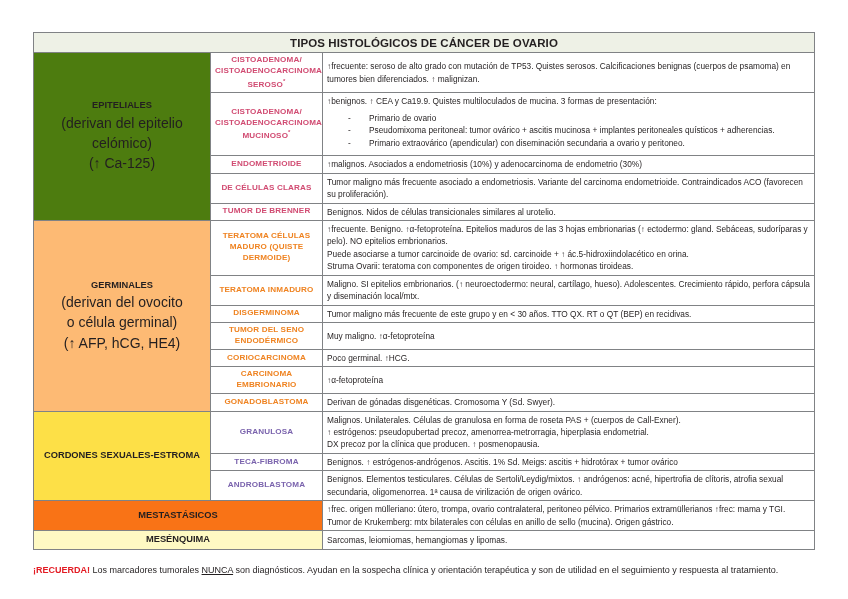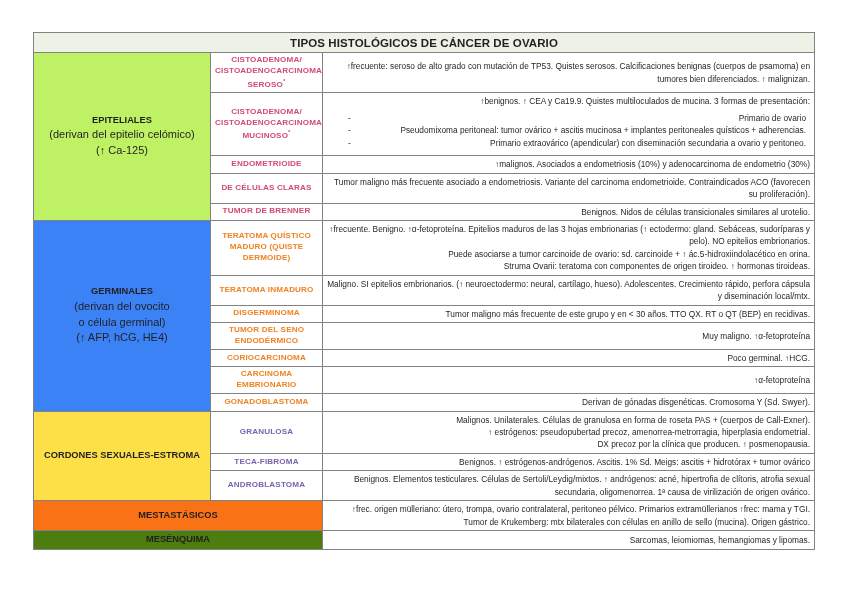--- a/index.html
+++ b/index.html
@@ -44,45 +44,45 @@
   }
   .group-cell {
     text-align: center;
     font-weight: bold;
     font-size: 9.3px;
     line-height: 1.45;
     padding: 4px 6px;
   }
   .group-cell .sub {
     font-weight: normal;
-    font-size: 11px;
+    font-size: 14px;
     display: block;
   }
-  .group-epiteliales { background: #bef264; }
-  .group-germinales  { background: #3b82f6; }
+  .group-epiteliales { background: #4d7c0f; }
+  .group-germinales  { background: #fdba74; }
   .group-cordones    { background: #fde047; }
   .group-mest        { background: #f97316; }
-  .group-mesen       { background: #4d7c0f; }
+  .group-mesen       { background: #fef9c3; }
 
   .subtype-cell {
     text-align: center;
     font-weight: bold;
     font-size: 8.1px;
     line-height: 1.35;
     letter-spacing: 0.15px;
     padding: 3px 3px;
   }
   .c-pink   { color: #d14b72; }
   .c-orange { color: #ef8321; }
   .c-purple { color: #7a63ad; text-align: center; }
 
   .desc-cell {
     font-size: 8.3px;
     line-height: 1.5;
-    text-align: right;
+    text-align: left;
     padding: 2px 5px 2px 6px;
   }
   .desc-cell p { margin: 0; }
   ul.dashlist {
     margin: 4px;
     padding: 0;
     list-style: none;
   }
   ul.dashlist li {
     position: relative;
@@ -173,21 +173,21 @@
         </td>
       </tr>
 
       <tr>
         <td class="group-cell group-germinales" rowspan="7">
           <span>GERMINALES</span>
           <span class="sub">(derivan del ovocito</span>
           <span class="sub">o célula germinal)</span>
           <span class="sub">(↑ AFP, hCG, HE4)</span>
         </td>
-        <td class="subtype-cell c-orange">TERATOMA QUÍSTICO MADURO (QUISTE DERMOIDE)</td>
+        <td class="subtype-cell c-orange">TERATOMA CÉLULAS MADURO (QUISTE DERMOIDE)</td>
         <td class="desc-cell">
           <p>↑frecuente. Benigno. ↑α-fetoproteína. Epitelios maduros de las 3 hojas embrionarias (↑ ectodermo: gland. Sebáceas, sudoríparas y pelo). NO epitelios embrionarios.</p>
           <p>Puede asociarse a tumor carcinoide de ovario: sd. carcinoide + ↑ ác.5-hidroxiindolacético en orina.</p>
           <p>Struma Ovarii:  teratoma con componentes de origen tiroideo. ↑ hormonas tiroideas.</p>
         </td>
       </tr>
 
       <tr>
         <td class="subtype-cell c-orange">TERATOMA INMADURO</td>
         <td class="desc-cell">
@@ -265,14 +265,17 @@
       <tr>
         <td class="group-cell group-mesen" colspan="2">MESÉNQUIMA</td>
         <td class="desc-cell">
           <p>Sarcomas, leiomiomas, hemangiomas y lipomas.</p>
         </td>
       </tr>
 
     </tbody>
   </table>
 
+  <div class="footer">
+    <span class="recuerda">¡RECUERDA!</span><span> Los marcadores tumorales </span><u>NUNCA</u><span> son diagnósticos. Ayudan en la sospecha clínica y orientación terapéutica y son de utilidad en el seguimiento y respuesta al tratamiento.</span>
+  </div>
 
 </div>
 
 </body></html>

